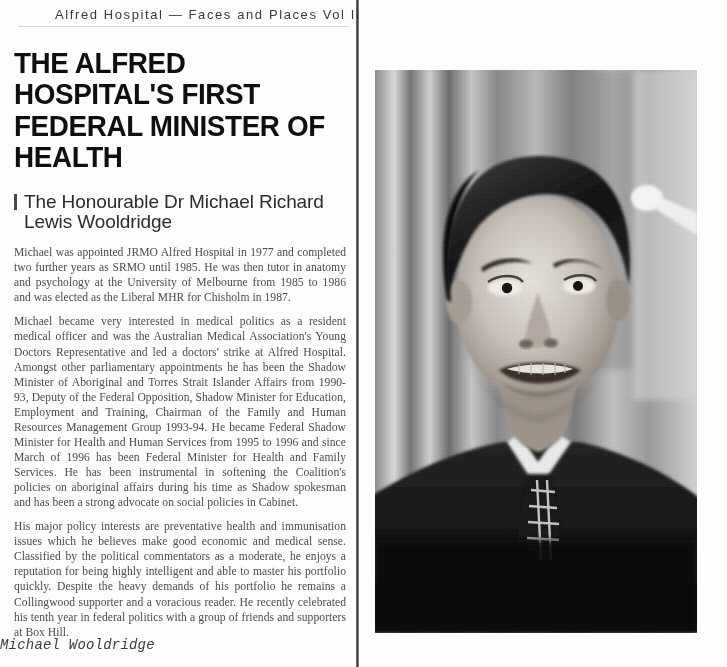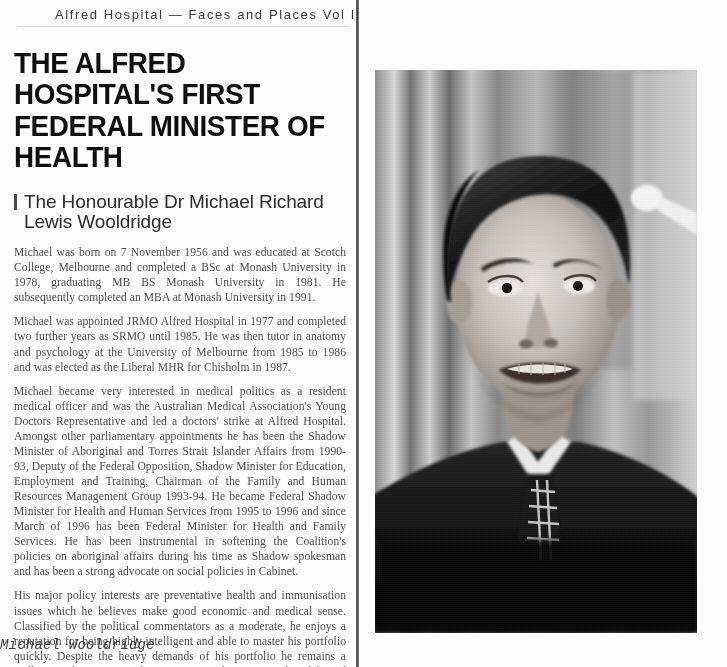--- a/index.html
+++ b/index.html
@@ -146,21 +146,20 @@
     <h1 id="headline">
       <span>THE ALFRED HOSPITAL'S FIRST</span><br>
       <span>FEDERAL MINISTER OF HEALTH</span>
     </h1>
 
     <div id="subtitle-wrap">
       <div id="subtitle-bar"></div>
       <div id="subtitle">The Honourable Dr Michael Richard Lewis Wooldridge</div>
     </div>
 
-    <p class="body-para">Michael was born on 7 November 1956 and was educated at Scotch College, Melbourne and completed a BSc at Monash University in 1978, graduating MB BS Monash University in 1981. He subsequently completed an MBA at Monash University in 1991.</p>
     <p class="body-para">Michael was appointed JRMO Alfred Hospital in 1977 and completed two further years as SRMO until 1985. He was then tutor in anatomy and psychology at the University of Melbourne from 1985 to 1986 and was elected as the Liberal MHR for Chisholm in 1987.</p>
     <p class="body-para">Michael became very interested in medical politics as a resident medical officer and was the Australian Medical Association's Young Doctors Representative and led a doctors' strike at Alfred Hospital. Amongst other parliamentary appointments he has been the Shadow Minister of Aboriginal and Torres Strait Islander Affairs from 1990-93, Deputy of the Federal Opposition, Shadow Minister for Education, Employment and Training, Chairman of the Family and Human Resources Management Group 1993-94. He became Federal Shadow Minister for Health and Human Services from 1995 to 1996 and since March of 1996 has been Federal Minister for Health and Family Services. He has been instrumental in softening the Coalition's policies on aboriginal affairs during his time as Shadow spokesman and has been a strong advocate on social policies in Cabinet.</p>
     <p class="body-para">His major policy interests are preventative health and immunisation issues which he believes make good economic and medical sense. Classified by the political commentators as a moderate, he enjoys a reputation for being highly intelligent and able to master his portfolio quickly. Despite the heavy demands of his portfolio he remains a Collingwood supporter and a voracious reader. He recently celebrated his tenth year in federal politics with a group of friends and supporters at Box Hill.</p>
 
   </div>
 
   <div id="photo-frame">
     <svg id="photo-svg" viewBox="0 0 322 563" preserveAspectRatio="xMidYMid slice">
       <defs>
         <linearGradient id="curtain" x1="0" y1="0" x2="1" y2="0">

